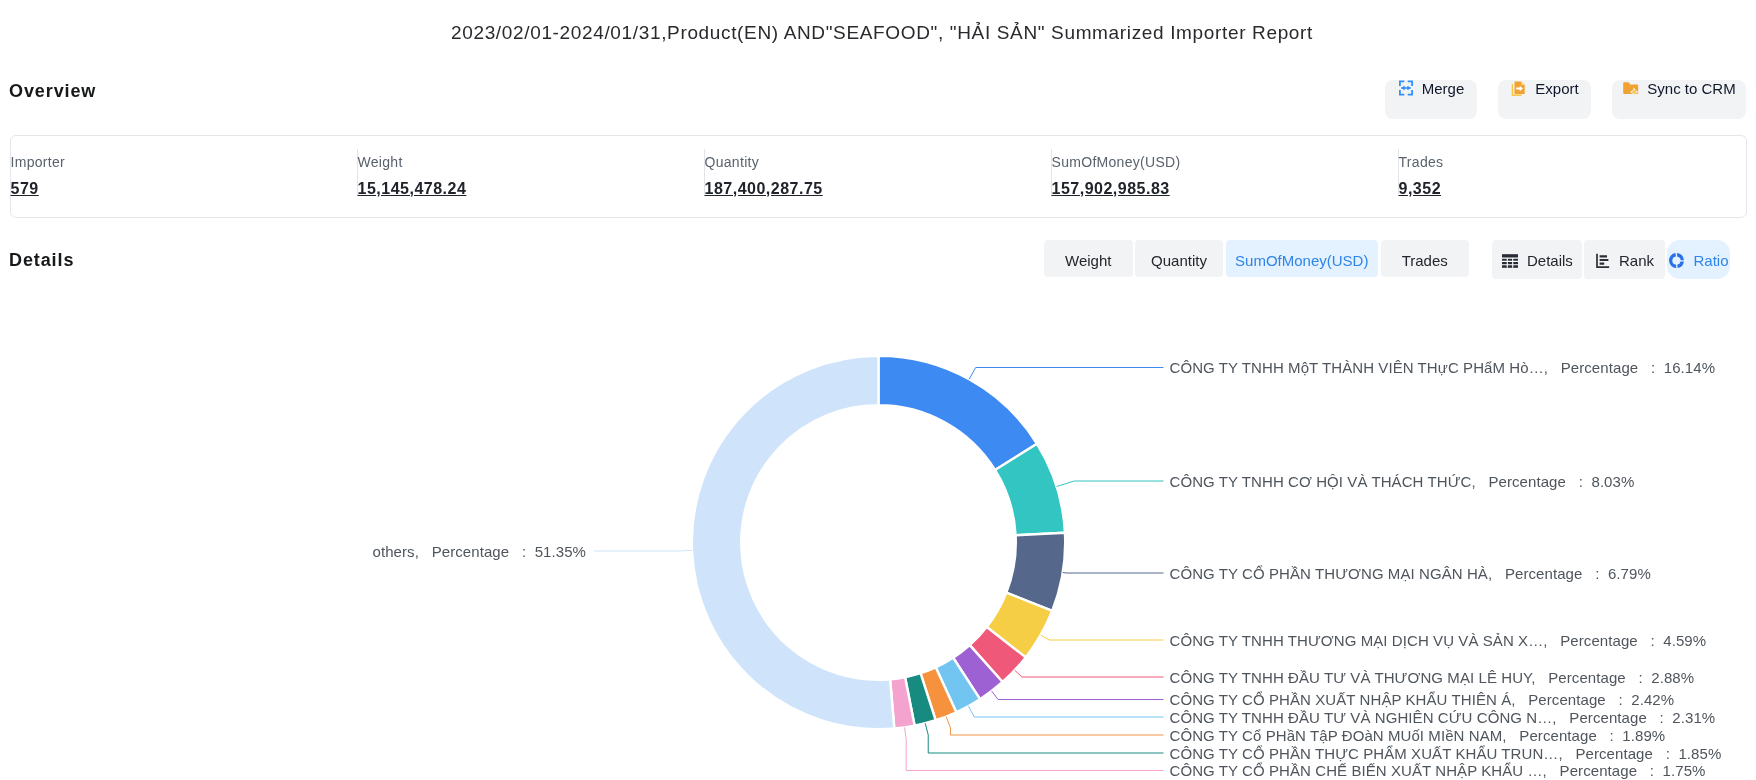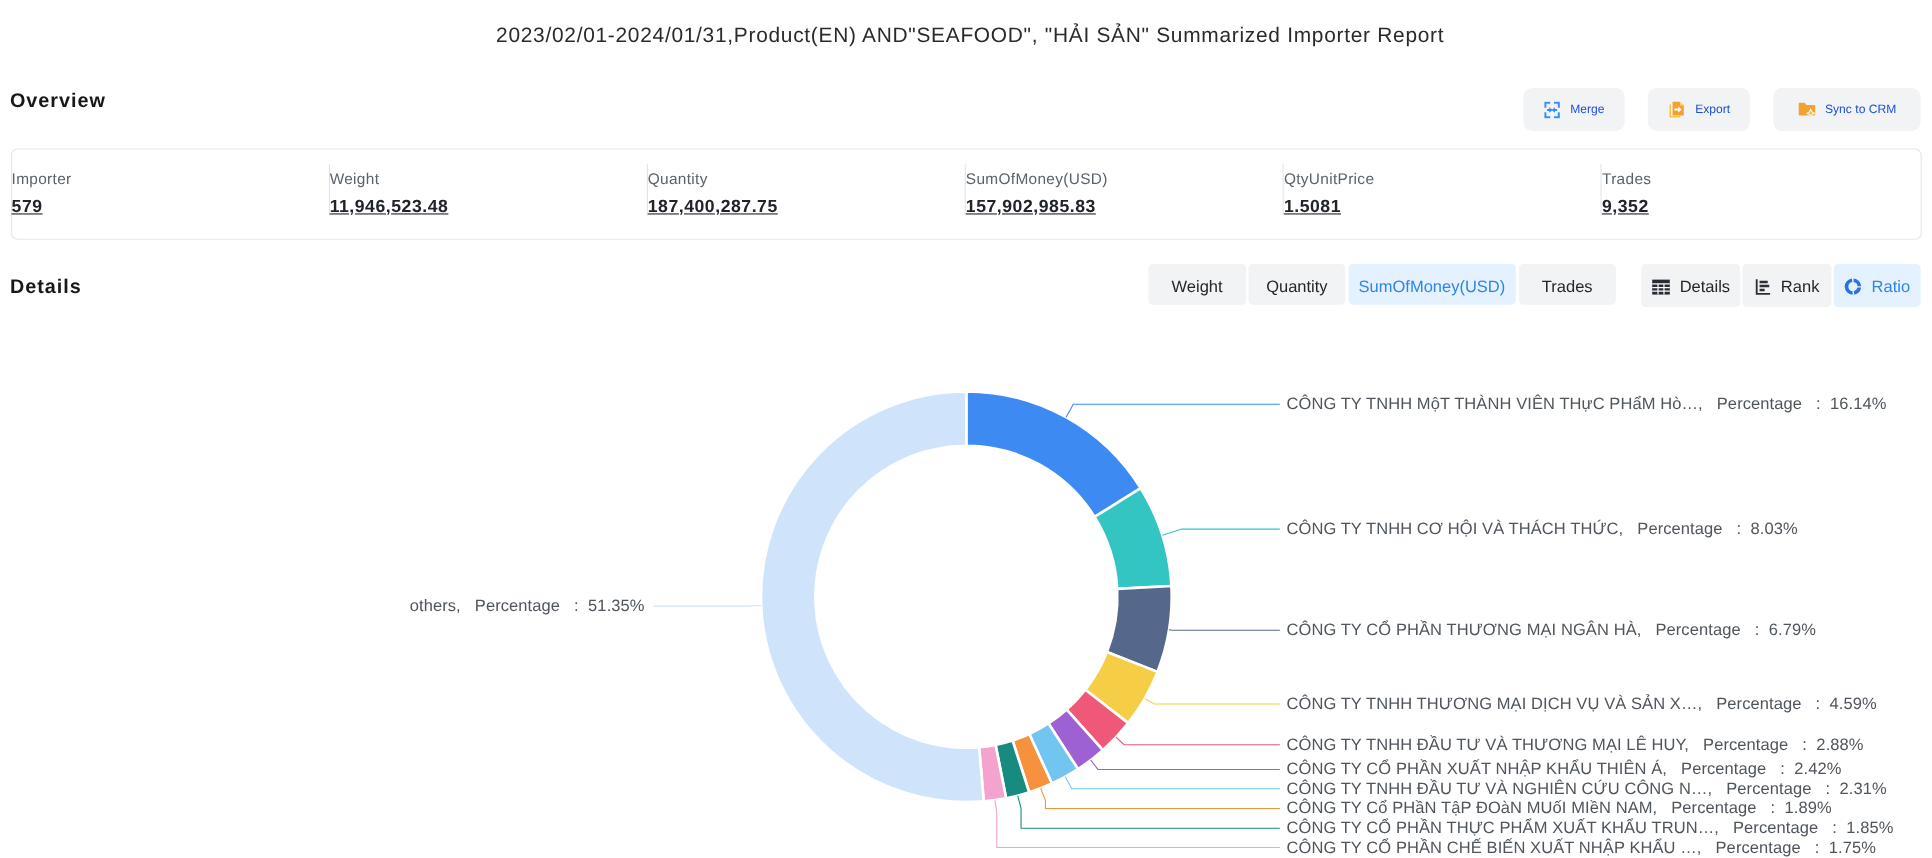--- a/index.html
+++ b/index.html
@@ -1,19 +1,19 @@
 <!DOCTYPE html>
 <html><head><meta charset="utf-8">
 <style>
 * { margin:0; padding:0; box-sizing:border-box; }
 html,body { width:1756px; height:780px; background:#fff; font-family:"Liberation Sans",sans-serif; position:relative; overflow:hidden; }
 .title { position:absolute; top:22px; left:4px; width:100%; text-align:center; font-size:19px; letter-spacing:0.65px; color:#2a2a2e; }
 .h2 { position:absolute; font-size:18px; font-weight:bold; letter-spacing:0.9px; color:#17181a; }
 .btnrow { position:absolute; top:80px; right:10px; display:flex; gap:21px; }
-.btn { height:39px; background:#f2f3f5; border-radius:8px; display:flex; align-items:center; justify-content:center; font-size:11px; color:#1d4ed8; }
+.btn { height:39px; background:#f2f3f5; border-radius:8px; display:flex; justify-content:center; font-size:15px; color:#0f172a; }
 .btn svg { margin-right:8px; }
 .card { position:absolute; left:9.5px; top:135px; width:1737px; height:83px; border:1px solid #e5e6eb; border-radius:6px; display:flex; }
 .col { flex:1; display:flex; flex-direction:column; align-items:flex-start; position:relative; }
 .col::after { content:''; position:absolute; right:0; top:12.8px; width:1px; height:47.7px; background:#e2e4e9; }
 .col:last-child::after { display:none; }
 .col .lb { font-size:14px; letter-spacing:0.3px; color:#5a626d; margin-top:17.5px; }
 .col .vl { font-size:16px; font-weight:bold; letter-spacing:0.5px; color:#20242a; margin-top:10px;text-decoration:underline; }
 .tabs { position:absolute; top:240px; left:1042px; height:37px; display:flex; font-size:15px; color:#23262d; }
 .tab { text-align:center; line-height:41px; height:37px; overflow:hidden; border-radius:4px; background:#f2f3f5; }
 .tab.sel { background:#e4f1fe; color:#2f85e8; }
@@ -48,33 +48,29 @@
         <path d="M12.1 8.3 l1.2 2.4 2.4 1.2 -2.4 1.2 -1.2 2.4 -1.2 -2.4 -2.4 -1.2 2.4 -1.2 z" fill="#FBC441" stroke="#eef0f4" stroke-width="1.0"></path>
       </svg>Sync to CRM</div>
 </div>
 <div class="card">
   <div class="col">
       <div class="lb">Importer</div>
       <div class="vl">579</div>
     </div>
   <div class="col">
       <div class="lb">Weight</div>
-      <div class="vl">11,946,523.48</div>
+      <div class="vl">15,145,478.24</div>
     </div>
   <div class="col">
       <div class="lb">Quantity</div>
       <div class="vl">187,400,287.75</div>
     </div>
   <div class="col">
       <div class="lb">SumOfMoney(USD)</div>
       <div class="vl">157,902,985.83</div>
-    </div>
-  <div class="col">
-      <div class="lb">QtyUnitPrice</div>
-      <div class="vl">1.5081</div>
     </div>
   <div class="col">
       <div class="lb">Trades</div>
       <div class="vl">9,352</div>
     </div>
 </div>
 <div class="h2" style="left:9px; top:250px;">Details</div>
 <div class="tabs">
   <div class="tab" style="width:88.5px; margin-left:2px;">Weight</div>
   <div class="tab" style="width:88px; margin-left:2.5px;">Quantity</div>
@@ -87,21 +83,21 @@
         <g stroke="#fff" stroke-width="1.1">
           <path d="M1 5.1 h16 M1 8.4 h16 M1 11.7 h16 M6.3 5.1 v9.7 M11.7 5.1 v9.7"></path>
         </g>
       </svg>Details</div>
   <div class="rtab" style="width:81px;"><svg width="16" height="16" viewBox="0 0 16 16">
         <g stroke="#2b2f36" fill="none">
           <path d="M2 0.8 V14.2 H14.2" stroke-width="1.7"></path>
           <path d="M4.6 3.3 H12 M4.6 7 H13.4 M4.6 10.6 H9.2" stroke-width="2.2"></path>
         </g>
       </svg>Rank</div>
-  <div class="rtab sel" style="width:79px;"><svg width="17" height="17" viewBox="0 0 17 17">
+  <div class="rtab sel" style="width:63px;border-radius:13px;"><svg width="17" height="17" viewBox="0 0 17 17">
         <g fill="#2A70E8">
           <path d="M9.1 1.1 A7.5 7.5 0 0 1 16 8.2 L12.7 8.2 A4.2 4.2 0 0 0 9.1 4.4 Z"></path>
           <path d="M15.9 9.4 A7.5 7.5 0 0 1 9.7 15.9 L9.3 12.6 A4.2 4.2 0 0 0 12.6 9.4 Z"></path>
           <path d="M8.3 16 A7.5 7.5 0 0 1 1 8.5 A7.5 7.5 0 0 1 7.5 1.1 L7.9 4.4 A4.2 4.2 0 0 0 4.3 8.5 A4.2 4.2 0 0 0 8.1 12.7 Z"></path>
         </g>
       </svg>Ratio</div>
 </div>
 <svg class="chart" viewBox="0 0 1756 780">
 <path d="M878.50 355.80 A186.7 186.7 0 0 1 1037.01 443.85 L995.07 469.95 A137.3 137.3 0 0 0 878.50 405.20 Z" fill="#3D8AF2" stroke="#fff" stroke-width="2.4" stroke-linejoin="round"></path>
 <path d="M1037.01 443.85 A186.7 186.7 0 0 1 1064.95 532.77 L1015.61 535.34 A137.3 137.3 0 0 0 995.07 469.95 Z" fill="#32C5C2" stroke="#fff" stroke-width="2.4" stroke-linejoin="round"></path>

